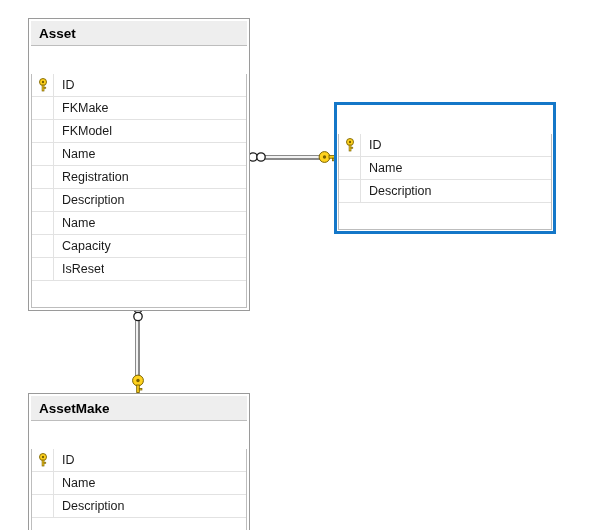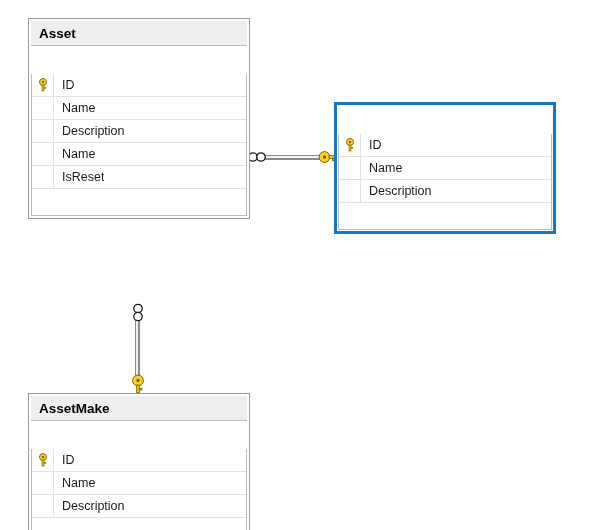--- a/index.html
+++ b/index.html
@@ -180,29 +180,45 @@
             <circle cx="6" cy="4" r="3.5" fill="#ffd21e" stroke="#7a6200" stroke-width="0.9"></circle>
             <circle cx="6" cy="4" r="1.2" fill="#7a6200"></circle>
             <rect x="5.1" y="7" width="1.9" height="6" fill="#ffd21e" stroke="#7a6200" stroke-width="0.7"></rect>
             <rect x="7" y="9.2" width="1.8" height="1.2" fill="#ffd21e" stroke="#7a6200" stroke-width="0.6"></rect>
           </svg>
         </div>
         <div class="attr-label">ID</div>
       </div>
       <div class="attr-row">
         <div class="attr-gutter"></div>
-        <div class="attr-label">Name</div>
+        <div class="attr-label">FKMake</div>
+      </div>
+      <div class="attr-row">
+        <div class="attr-gutter"></div>
+        <div class="attr-label">FKModel</div>
+      </div>
+      <div class="attr-row">
+        <div class="attr-gutter"></div>
+        <div class="attr-label">Name</div>
+      </div>
+      <div class="attr-row">
+        <div class="attr-gutter"></div>
+        <div class="attr-label">Registration</div>
       </div>
       <div class="attr-row">
         <div class="attr-gutter"></div>
         <div class="attr-label">Description</div>
       </div>
       <div class="attr-row">
         <div class="attr-gutter"></div>
         <div class="attr-label">Name</div>
+      </div>
+      <div class="attr-row">
+        <div class="attr-gutter"></div>
+        <div class="attr-label">Capacity</div>
       </div>
       <div class="attr-row">
         <div class="attr-gutter"></div>
         <div class="attr-label">IsReset</div>
       </div>
       <div class="attr-row filler-row">
         <div class="attr-gutter" style="border-right:none;"></div>
       </div>
     </div>
   </div>

